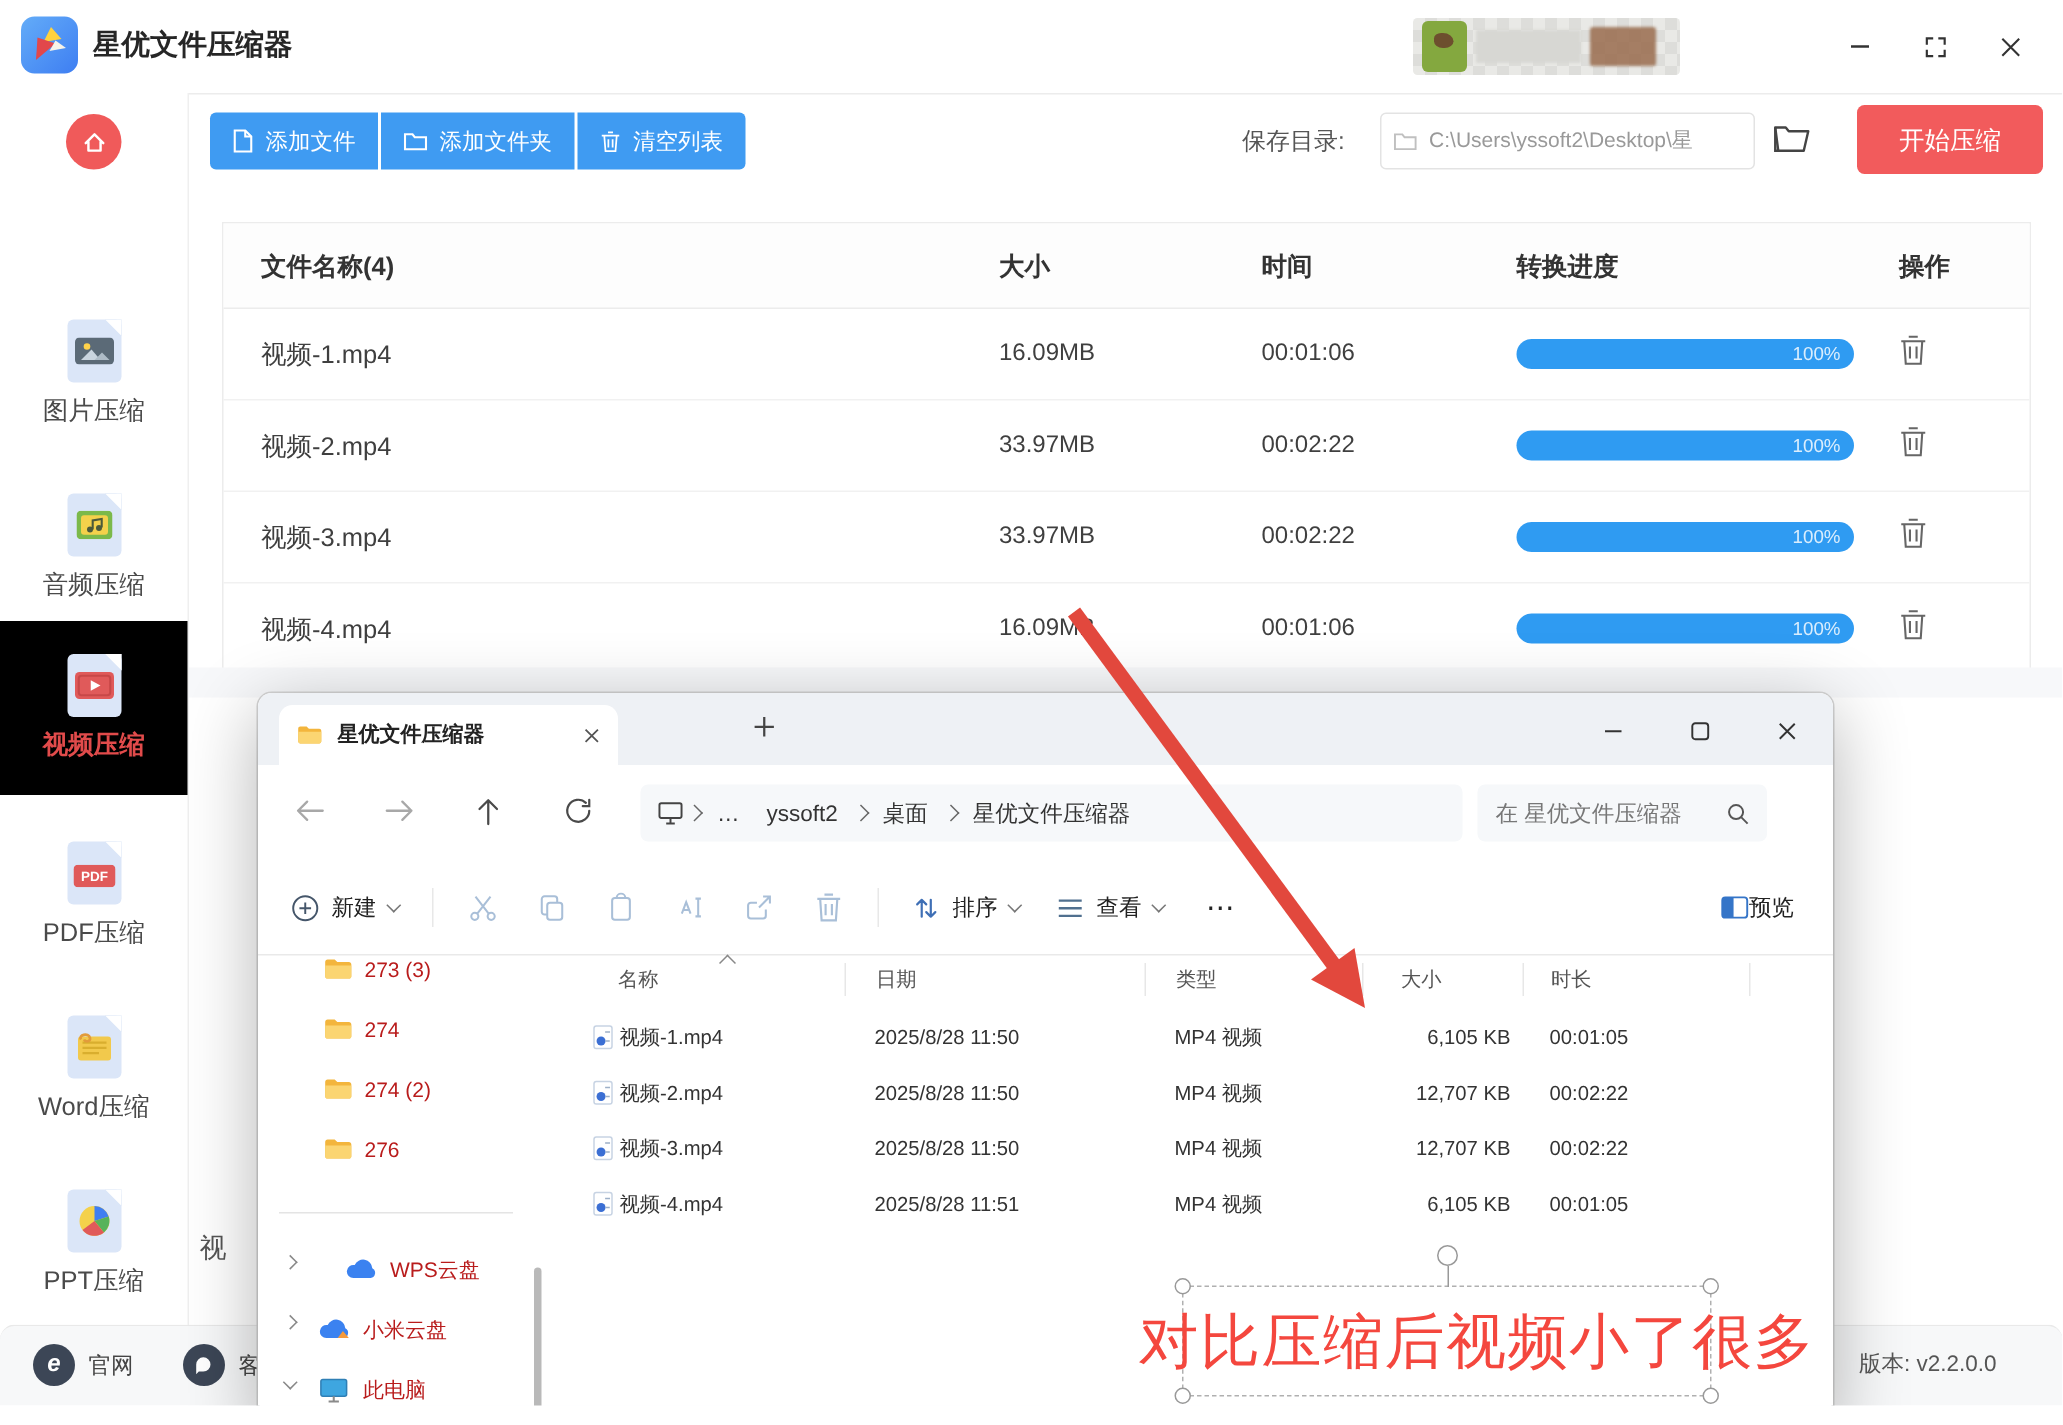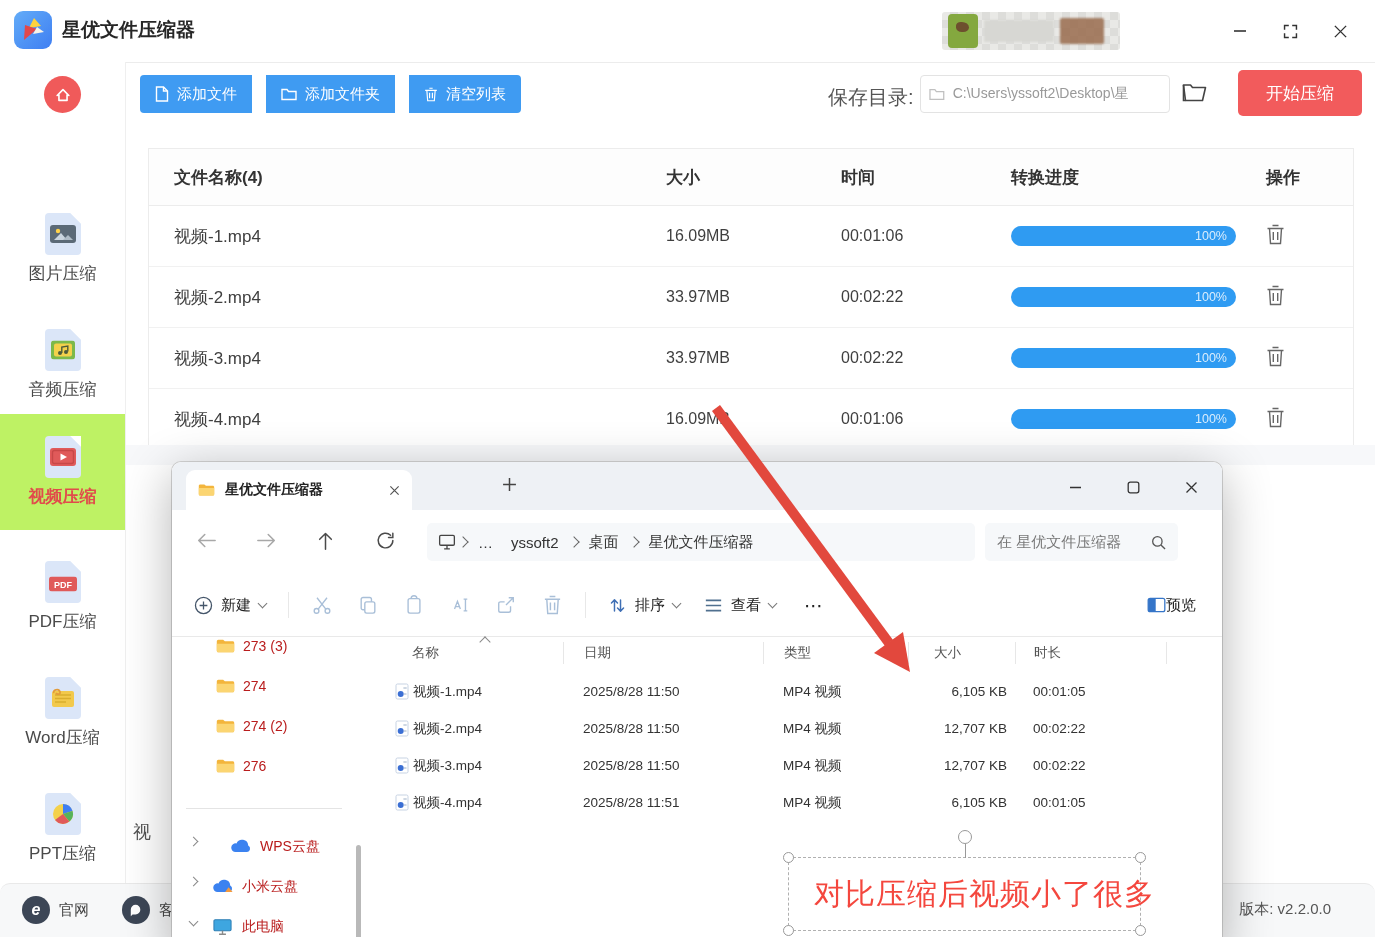--- a/index.html
+++ b/index.html
@@ -20,34 +20,34 @@
   .ub-avatar:after{content:"";position:absolute;left:8px;top:8px;width:13px;height:10px;background:#6d4f2e;border-radius:40% 60% 50% 50%;}
   .ub-brown{position:absolute;left:118px;top:6px;width:44px;height:26px;background:#996c4d;opacity:.85;border-radius:2px;filter:blur(1px);}
   .ub-gray{position:absolute;left:42px;top:8px;width:70px;height:22px;background:#d7d7d3;filter:blur(1px);}
   .winbtn{position:absolute;top:18px;width:26px;height:26px;display:flex;align-items:center;justify-content:center;cursor:pointer;}
 
   
   .sidebar{position:absolute;top:62px;left:0;width:125px;bottom:53px;background:#fff;border-right:1px solid #efefef;z-index:2;}
   .home-btn{position:absolute;left:44px;top:14px;width:37px;height:37px;border-radius:50%;background:#f05a5a;display:flex;align-items:center;justify-content:center;}
   .nav-item{position:absolute;left:0;width:125px;display:flex;flex-direction:column;align-items:center;justify-content:center;gap:7px;cursor:pointer;}
   .nav-item .label{font-size:17px;color:#4a4a4a;}
-  .nav-item.active{background:#bef264;}
+  .nav-item.active{background:#000000;}
   .nav-item.active .label{color:#e14b4b;font-weight:bold;}
   .doc{position:relative;width:36px;height:42px;background:#dbe6f8;border-radius:4px;}
   .doc:after{content:"";position:absolute;right:0;top:0;border-style:solid;border-width:0 11px 11px 0;border-color:transparent #fff transparent transparent;}
   .doc:before{content:"";position:absolute;right:0;top:0;border-style:solid;border-width:11px 0 0 11px;border-color:#bfd2ef transparent transparent transparent;}
   .doc .badge{position:absolute;left:50%;top:50%;transform:translate(-50%,-50%);}
 
   
   .content{position:absolute;left:126px;top:62px;right:0;bottom:53px;background:#fff;z-index:1;}
-  .btn-group{position:absolute;left:14px;top:13px;display:flex;gap:14px;}
+  .btn-group{position:absolute;left:14px;top:13px;display:flex;gap:2px;}
   .btn-blue{display:flex;align-items:center;gap:8px;height:38px;padding:0 15px;background:#3f9bf2;color:#fff;font-size:15px;cursor:pointer;}
   .btn-blue:first-child{border-radius:4px 0 0 4px;}
   .btn-blue:last-child{border-radius:0 4px 4px 0;}
-  .save-label{position:absolute;left:702px;top:22px;font-size:20px;color:#555;}
+  .save-label{position:absolute;left:702px;top:22px;font-size:16px;color:#555;}
   .save-input{position:absolute;left:794px;top:13px;width:250px;height:38px;border:1px solid #e3e3e3;border-radius:4px;box-sizing:border-box;display:flex;align-items:center;gap:8px;padding:0 8px;background:#fff;}
   .save-input .path{font-size:14px;color:#999;white-space:nowrap;overflow:hidden;width:212px;}
   .browse-icon{position:absolute;left:1056px;top:20px;cursor:pointer;}
   .start-btn{position:absolute;left:1112px;top:8px;width:124px;height:46px;background:#f25b5c;border-radius:5px;color:#fff;font-size:17px;display:flex;align-items:center;justify-content:center;cursor:pointer;}
 
   .table{position:absolute;left:22px;top:86px;width:1204px;border:1px solid #ececec;background:#fff;}
   .thead{height:56px;display:flex;align-items:center;font-weight:bold;font-size:17px;color:#333;border-bottom:1px solid #ececec;background:#fdfdfd;}
   .trow{height:60px;display:flex;align-items:center;font-size:16px;color:#3f3f3f;border-bottom:1px solid #f1f1f1;}
   .trow:last-child{border-bottom:none;}
   .c-name{width:517px;box-sizing:border-box;padding-left:25px;font-size:17px;}
@@ -112,21 +112,21 @@
   .lrows{margin-top:3px;}
   .lr{height:37px;display:flex;align-items:center;font-size:13.5px;color:#333;cursor:pointer;}
   .lc1{width:195px;display:flex;align-items:center;box-sizing:border-box;padding-left:27px;gap:4px;}
   .lc2{width:200px;box-sizing:border-box;padding-left:20px;}
   .lc3{width:145px;box-sizing:border-box;padding-left:20px;}
   .lc4{width:107px;box-sizing:border-box;text-align:right;padding-right:8px;}
   .lc5{width:152px;box-sizing:border-box;padding-left:18px;}
 
   
   .annotation{position:absolute;left:788px;top:857px;width:353px;height:74px;border:1.6px dashed #b0b0b0;box-sizing:border-box;z-index:30;display:flex;align-items:center;justify-content:center;}
-  .ann-text{color:#f4473e;font-size:30px;letter-spacing:1px;white-space:nowrap;margin-left:40px;}
+  .ann-text{color:#f4473e;font-size:40px;letter-spacing:1px;white-space:nowrap;margin-left:40px;}
   .handle{position:absolute;width:11px;height:11px;border-radius:50%;background:#fff;border:1.6px solid #999;box-sizing:border-box;cursor:pointer;}
   .h-tl{left:-6px;top:-6px;} .h-tr{right:-6px;top:-6px;} .h-bl{left:-6px;bottom:-6px;} .h-br{right:-6px;bottom:-6px;}
   .rot-stem{position:absolute;left:50%;top:-14px;width:1.6px;height:14px;background:#999;}
   .rot-handle{position:absolute;left:50%;top:-28px;transform:translateX(-50%);width:14px;height:14px;border-radius:50%;background:#fff;border:1.6px solid #999;box-sizing:border-box;cursor:pointer;}
 
   .arrow-layer{position:absolute;left:0;top:0;width:1375px;height:950px;z-index:40;pointer-events:none;}
 </style>
 </head>
 <body>
 

